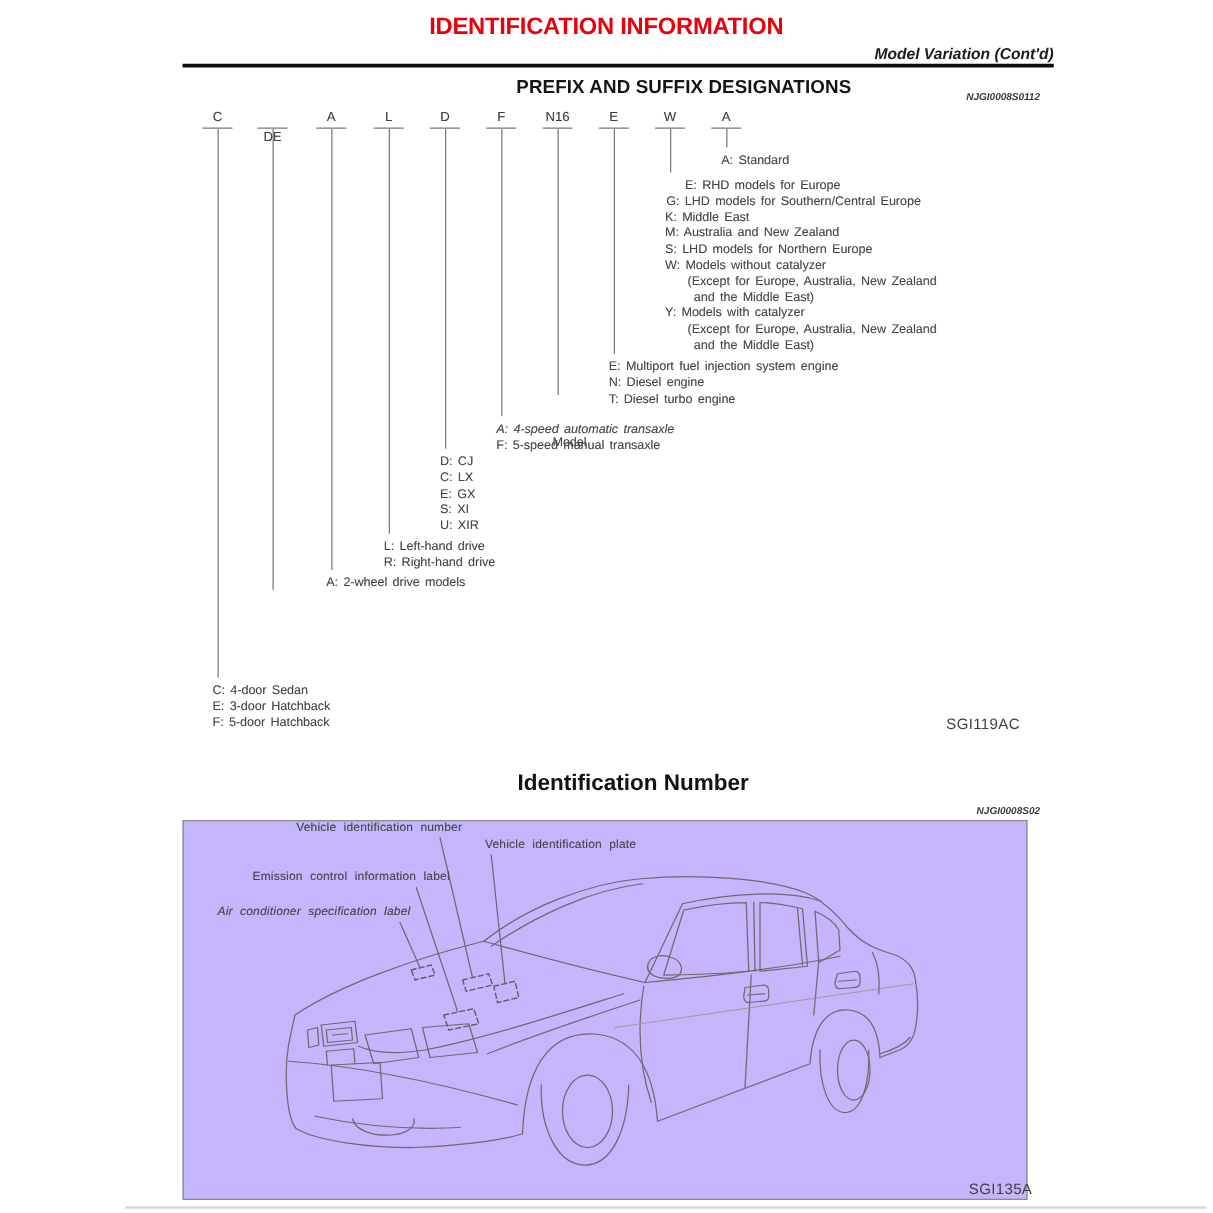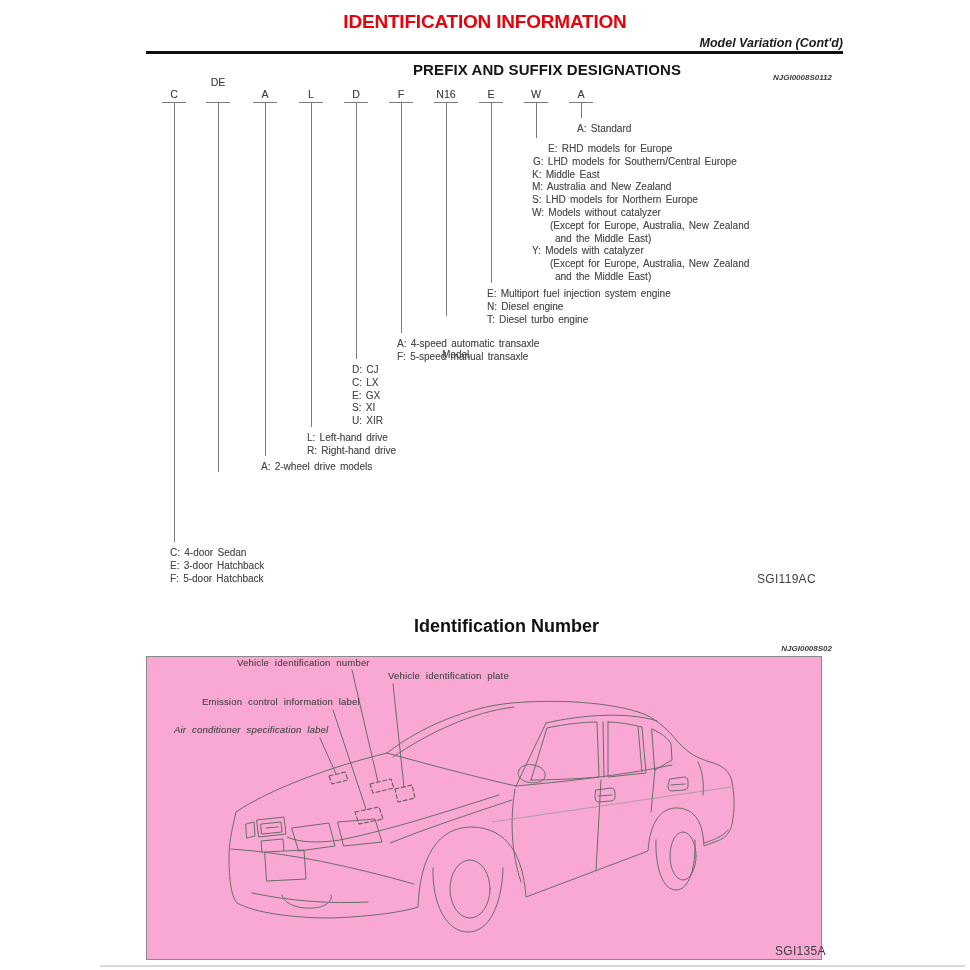--- a/index.html
+++ b/index.html
@@ -25,21 +25,21 @@
   .code-letter{position:absolute;width:36px;text-align:center;
     font-size:10.5px;color:#3c3c3c;text-shadow:0.2px 0 0 rgba(60,60,60,0.35);}
   .code-underline{position:absolute;height:1px;background:#7a7a7a;}
   .code-vline{position:absolute;width:1px;background:#7a7a7a;}
   .designation-list{position:absolute;font-size:10px;line-height:12.8px;
     color:#474747;white-space:nowrap;word-spacing:1.5px;
     text-shadow:0.2px 0 0 rgba(60,60,60,0.35);}
   
   .idnum-heading{left:414px;top:616px;font-size:18px;font-weight:bold;color:#111;}
   #fig-box{left:146px;top:656px;width:674px;height:302px;
-    border:1px solid #8a8a8a;background:#f9a8d4;}
+    border:1px solid #8a8a8a;background:#c4b5fd;}
   #car-svg{position:absolute;left:0;top:0;}
   .car-label{position:absolute;font-size:9.5px;color:#474747;
     letter-spacing:0.2px;word-spacing:3px;white-space:nowrap;
     text-shadow:0.2px 0 0 rgba(60,60,60,0.35);}
   .scan-edge{left:100px;top:965px;width:865px;height:2px;background:#d9d9d9;}
 </style>
 </head>
 <body>
 
 <div class="abs page-title" style="color: rgb(232, 0, 11);">IDENTIFICATION INFORMATION</div>
@@ -51,21 +51,21 @@
 
 <div class="abs" id="prefix-diagram">
     <div class="code-letter" style="left: 156px; top: 88px;">C</div>
     <div class="code-underline" style="left: 162px; top: 102px; width: 24px;"></div>
     <div class="code-vline" style="left: 174px; top: 103px; height: 439px;"></div>
     <div class="designation-list" style="left: 170px; top: 547px;">
       <div style="margin-left: 0px;">C: 4-door Sedan</div>
       <div style="margin-left: 0px;">E: 3-door Hatchback</div>
       <div style="margin-left: 0px;">F: 5-door Hatchback</div>
     </div>
-    <div class="code-letter" style="left: 200px; top: 76px;">DE</div>
+    <div class="code-letter" style="left: 200px; top: 104px;">DE</div>
     <div class="code-underline" style="left: 206px; top: 102px; width: 24px;"></div>
     <div class="code-vline" style="left: 218px; top: 103px; height: 369px;"></div>
     <div class="code-letter" style="left: 247px; top: 88px;">A</div>
     <div class="code-underline" style="left: 253px; top: 102px; width: 24px;"></div>
     <div class="code-vline" style="left: 265px; top: 103px; height: 353px;"></div>
     <div class="designation-list" style="left: 261px; top: 461px;">
       <div style="margin-left: 0px;">A: 2-wheel drive models</div>
     </div>
     <div class="code-letter" style="left: 293px; top: 88px;">L</div>
     <div class="code-underline" style="left: 299px; top: 102px; width: 24px;"></div>
@@ -81,21 +81,21 @@
       <div style="margin-left: 0px;">D: CJ</div>
       <div style="margin-left: 0px;">C: LX</div>
       <div style="margin-left: 0px;">E: GX</div>
       <div style="margin-left: 0px;">S: XI</div>
       <div style="margin-left: 0px;">U: XIR</div>
     </div>
     <div class="code-letter" style="left: 383px; top: 88px;">F</div>
     <div class="code-underline" style="left: 389px; top: 102px; width: 24px;"></div>
     <div class="code-vline" style="left: 401px; top: 103px; height: 230px;"></div>
     <div class="designation-list" style="left: 397px; top: 338px;">
-      <div style="margin-left: 0px;">A: 4-speed automatic transaxle</div>
+      <div style="margin-left: 0px; font-style: italic;">A: 4-speed automatic transaxle</div>
       <div style="margin-left: 0px;">F: 5-speed manual transaxle</div>
     </div>
     <div class="code-letter" style="left: 428px; top: 88px;">N16</div>
     <div class="code-underline" style="left: 434px; top: 102px; width: 24px;"></div>
     <div class="code-vline" style="left: 446px; top: 103px; height: 213px;"></div>
     <div class="designation-list" style="left: 442px; top: 321px; margin-top: 28px;">
       <div style="margin-left: 0px;">Model</div>
     </div>
     <div class="code-letter" style="left: 473px; top: 88px;">E</div>
     <div class="code-underline" style="left: 479px; top: 102px; width: 24px;"></div>

